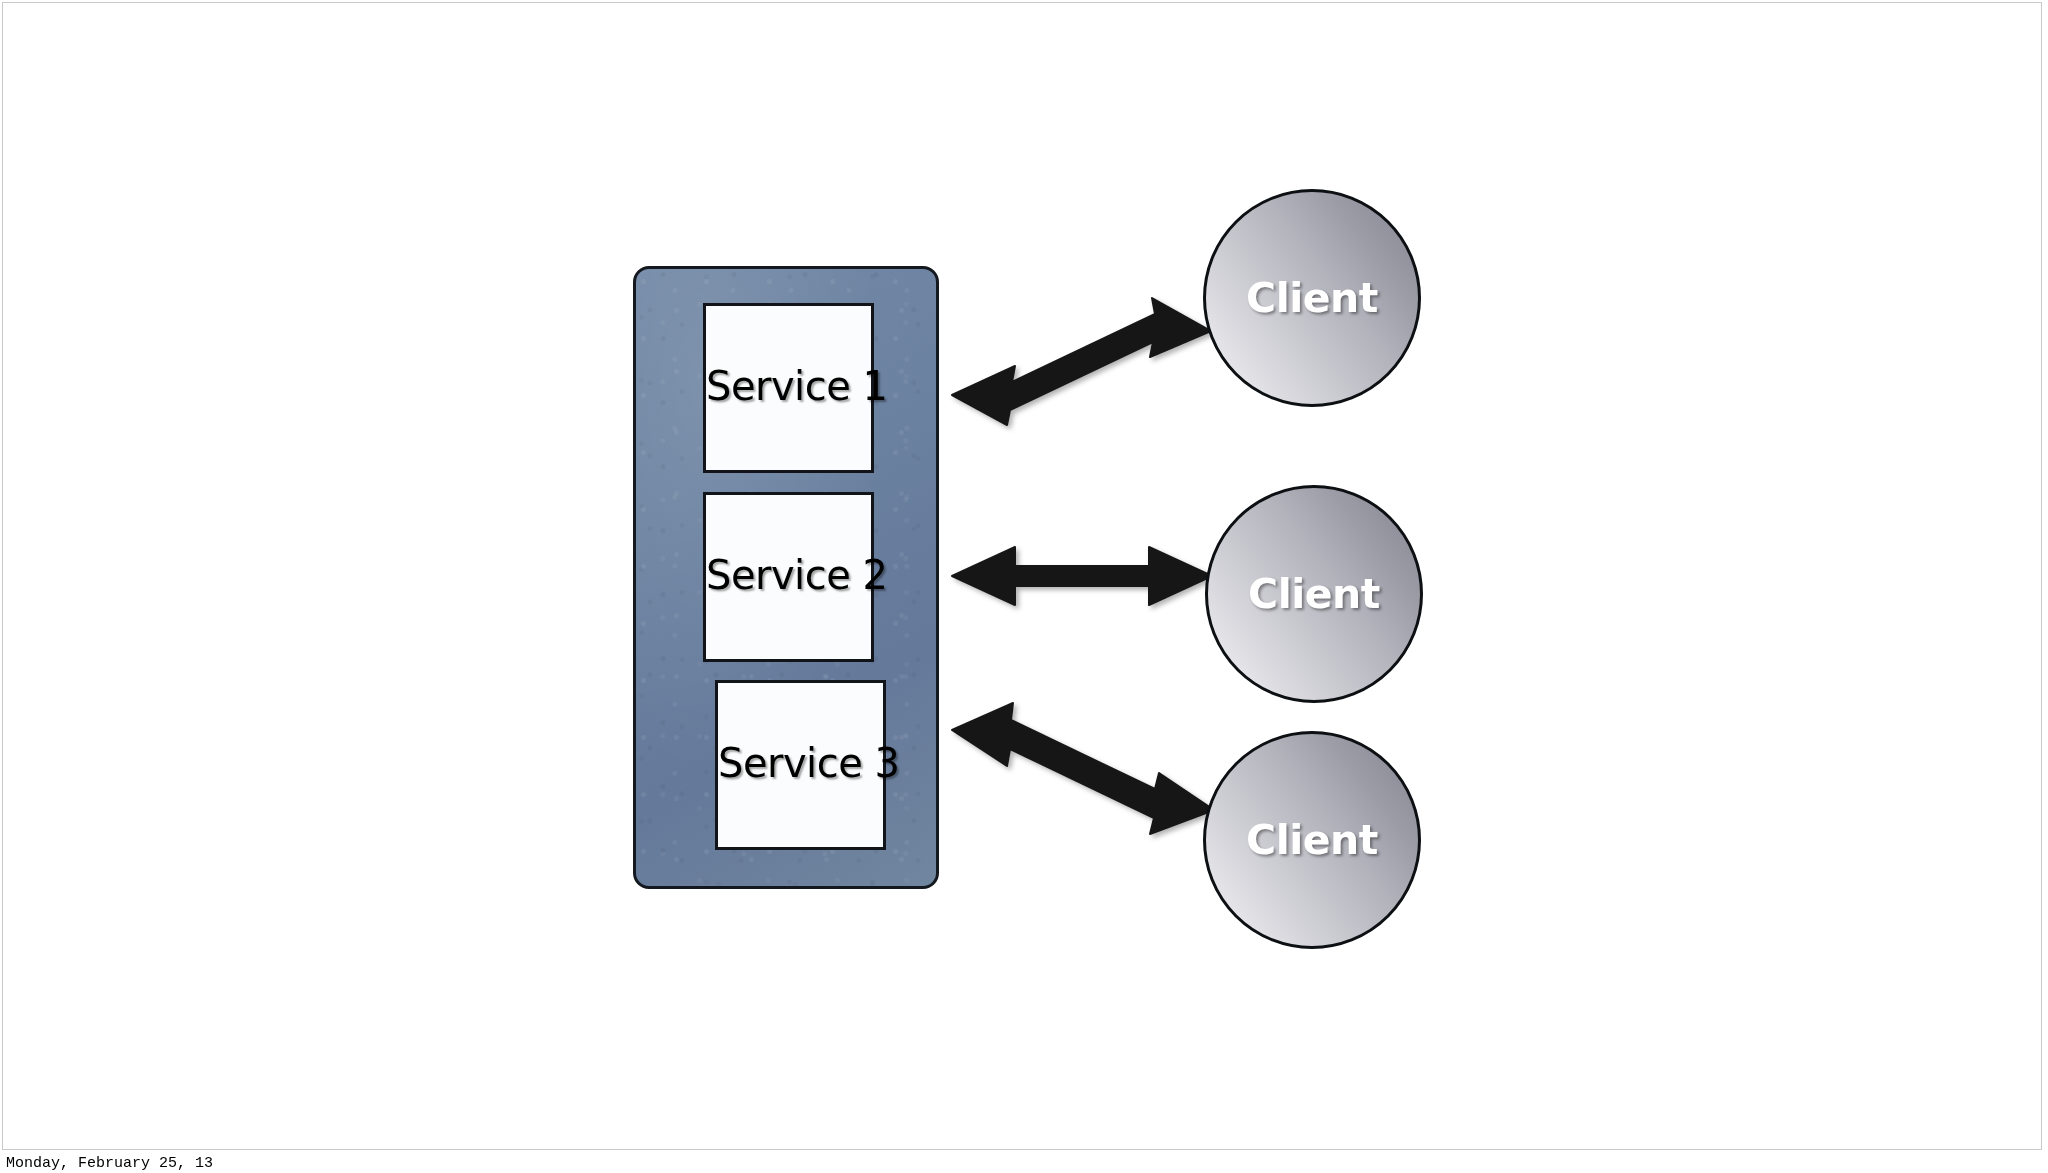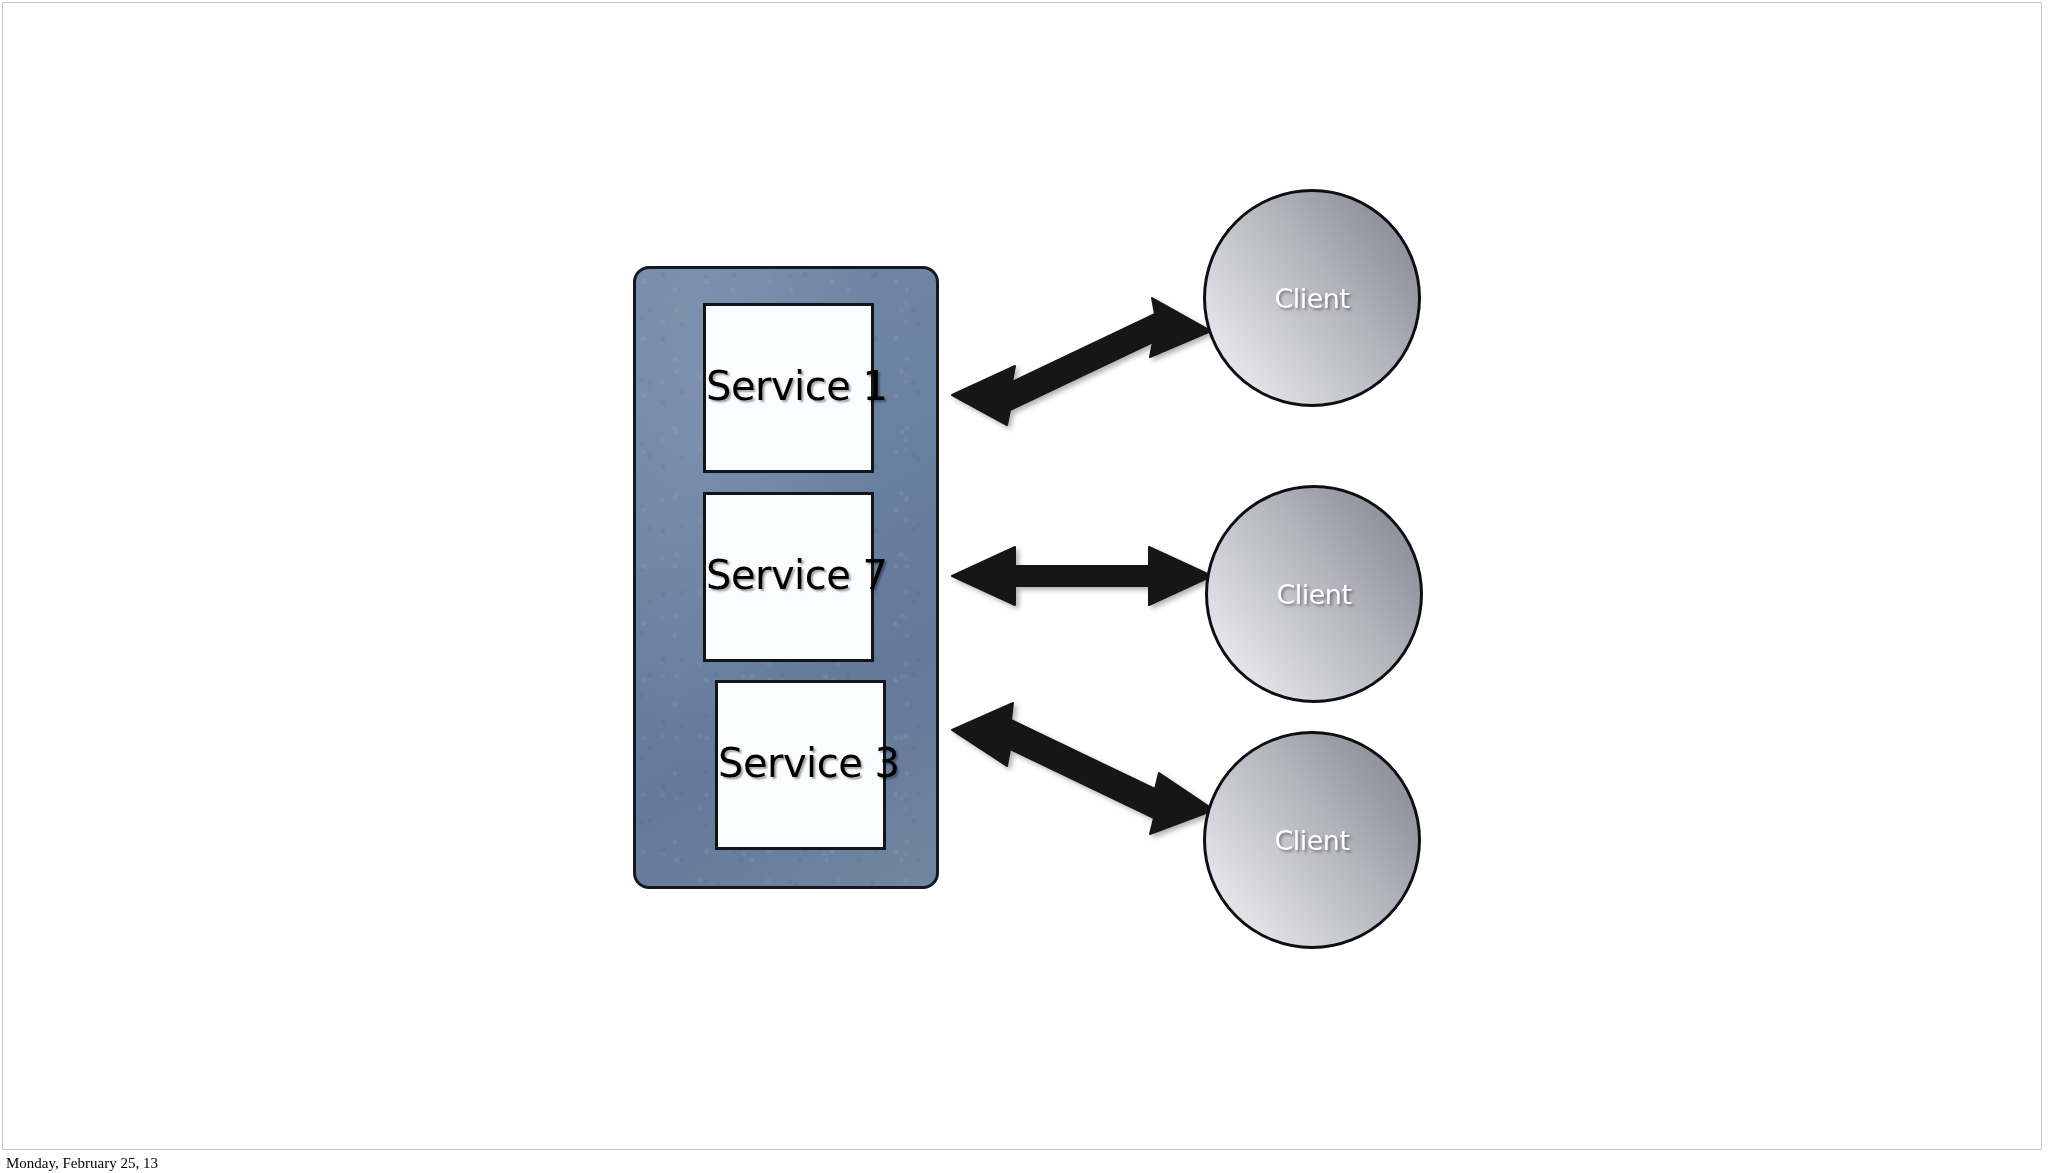--- a/index.html
+++ b/index.html
@@ -123,42 +123,42 @@
     align-items: center;
     justify-content: center;
     z-index: 4;
   }
   #client-circle-1 { left: 1200px; top: 186px; }
   #client-circle-2 { left: 1202px; top: 482px; }
   #client-circle-3 { left: 1200px; top: 728px; }
 
   .client-label {
     font-family: "DejaVu Sans", sans-serif;
-    font-size: 27px;
-    font-weight: 400;
+    font-size: 41px;
+    font-weight: 700;
     letter-spacing: -0.5px;
     color: #ffffff;
     text-shadow: 2px 2px 3px rgba(0,0,0,0.40);
     white-space: nowrap;
     user-select: none;
   }
 
   
   #arrow-layer {
     position: absolute;
     inset: 0;
     z-index: 2;
   }
 
   
   #footer-date {
     position: absolute;
     left: 6px;
     top: 1155px;
-    font-family: Liberation Serif, serif;
+    font-family: Liberation Mono, monospace;
     font-size: 15px;
     color: #000000;
     white-space: nowrap;
   }
 </style>
 </head>
 <body>
 
 <div id="slide-frame">
   <div id="canvas">
@@ -183,21 +183,21 @@
       </g>
     </svg>
 
     <div id="service-container">
 
       <div class="service-box" id="service-box-1">
         <span class="service-label">Service 1</span>
       </div>
 
       <div class="service-box" id="service-box-2">
-        <span class="service-label">Service 7</span>
+        <span class="service-label">Service 2</span>
       </div>
 
       <div class="service-box" id="service-box-3">
         <span class="service-label">Service 3</span>
       </div>
 
     </div>
 
     <div class="client-circle" id="client-circle-1">
       <span class="client-label">Client</span>

